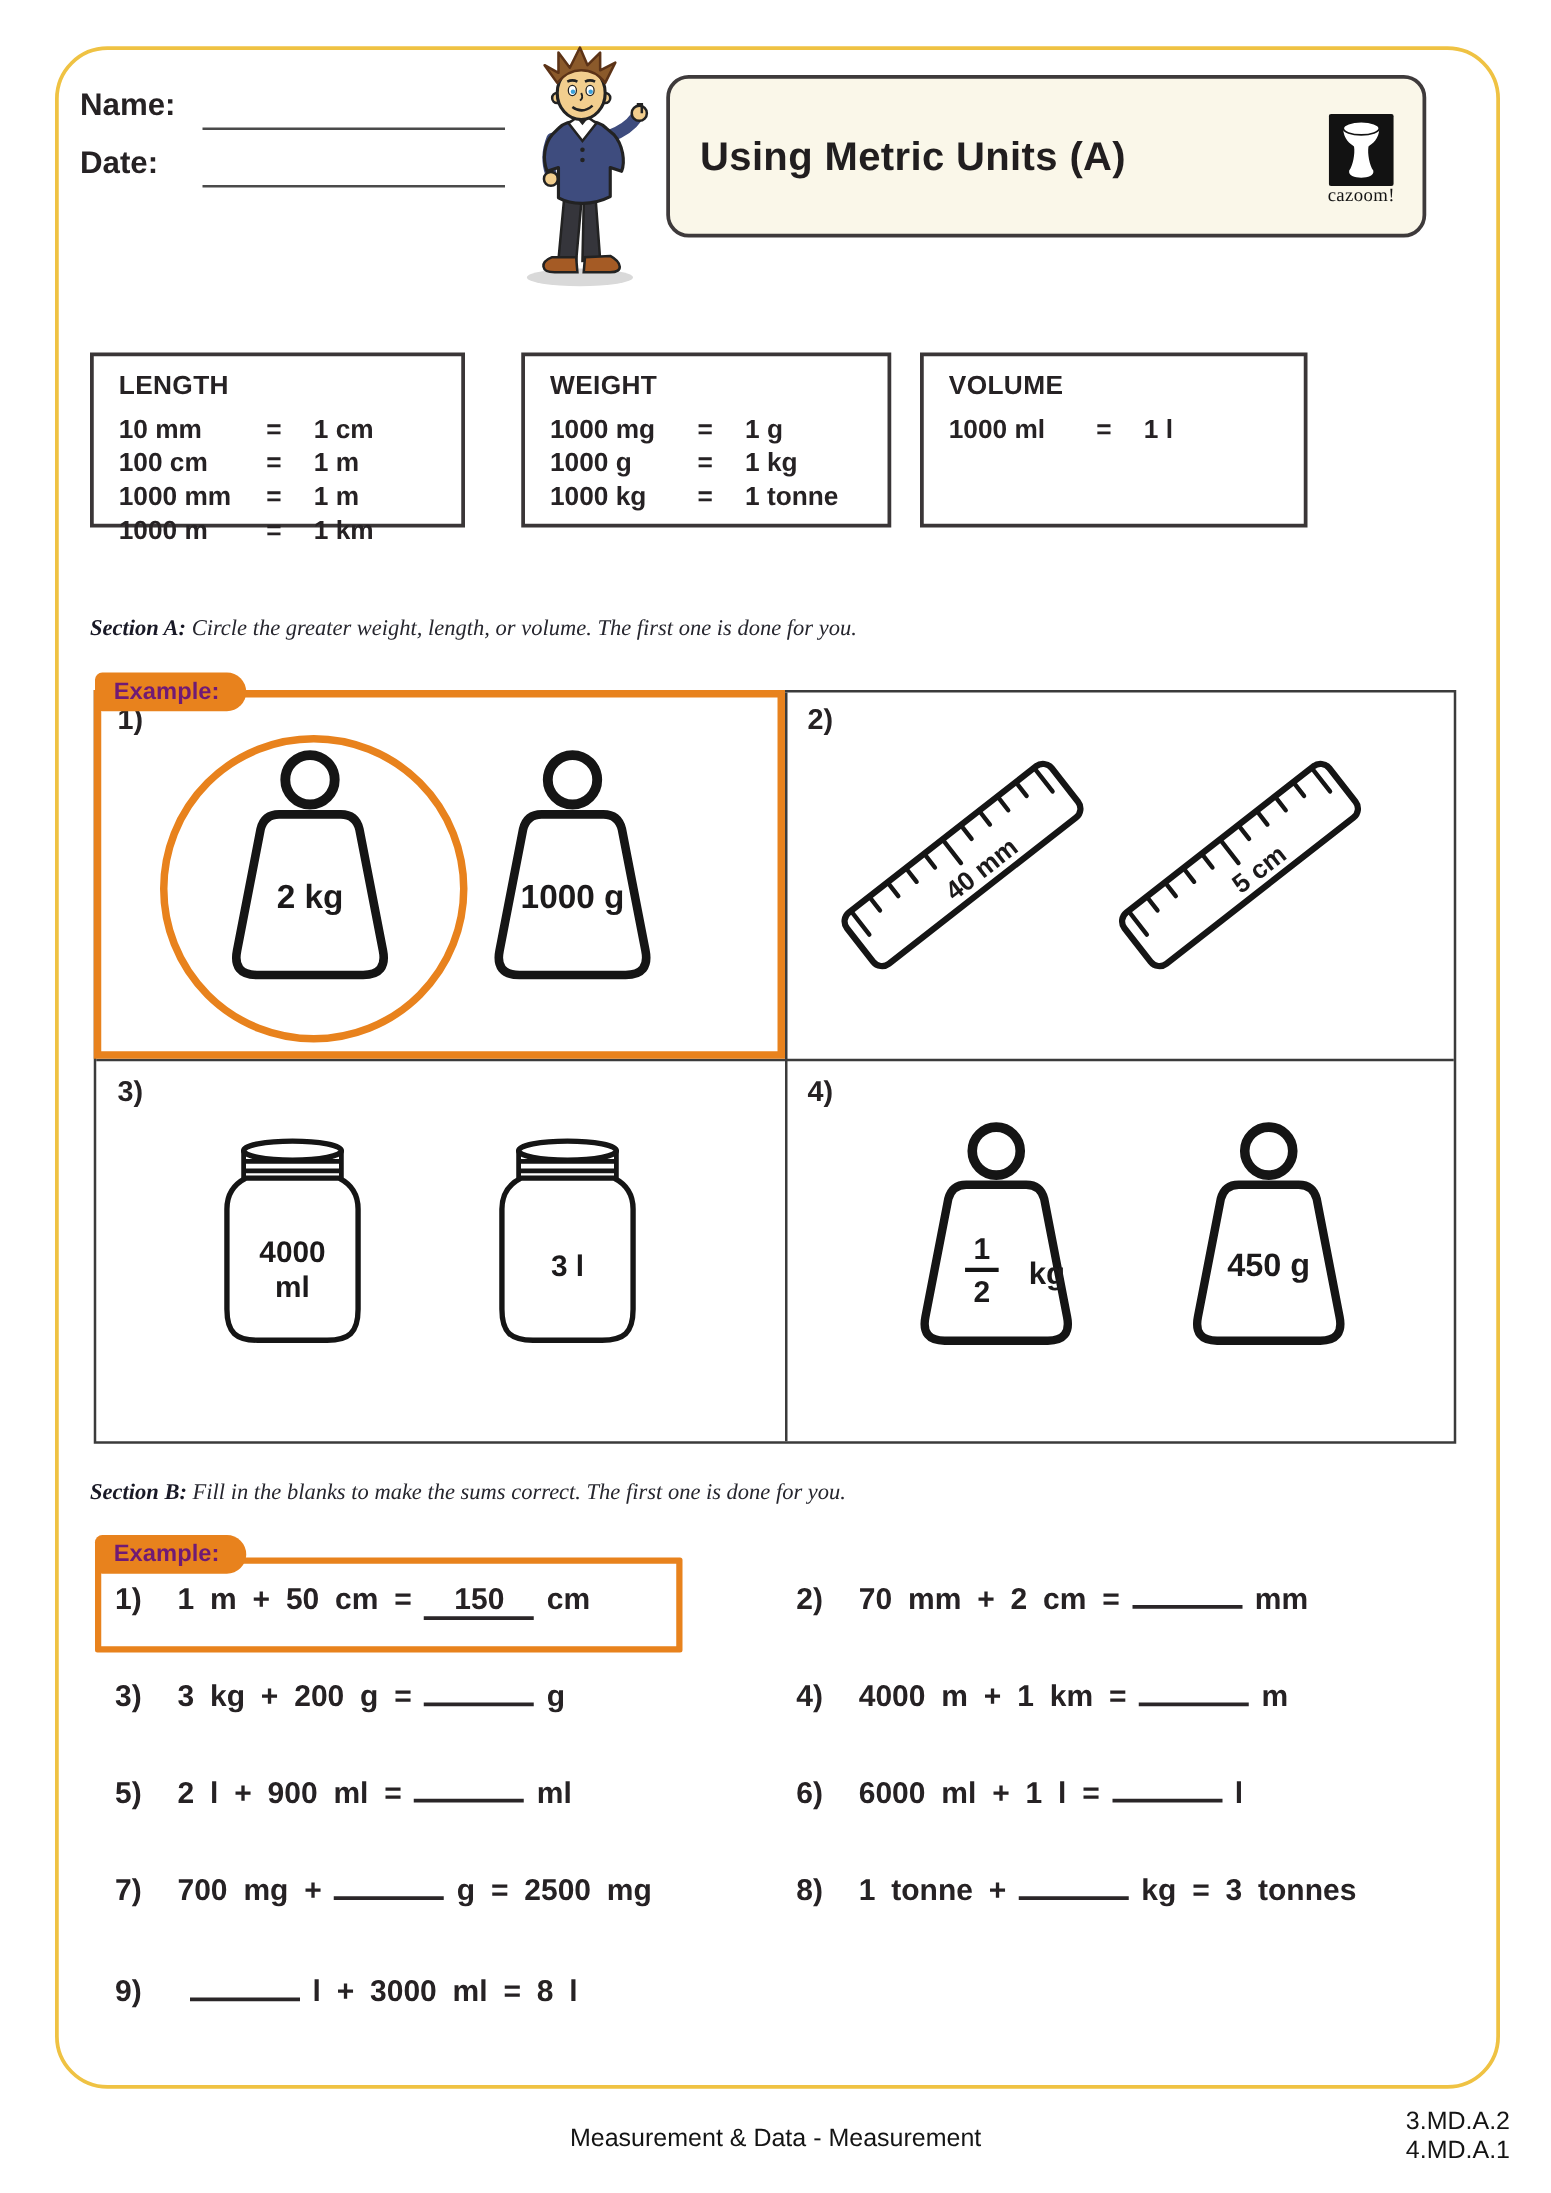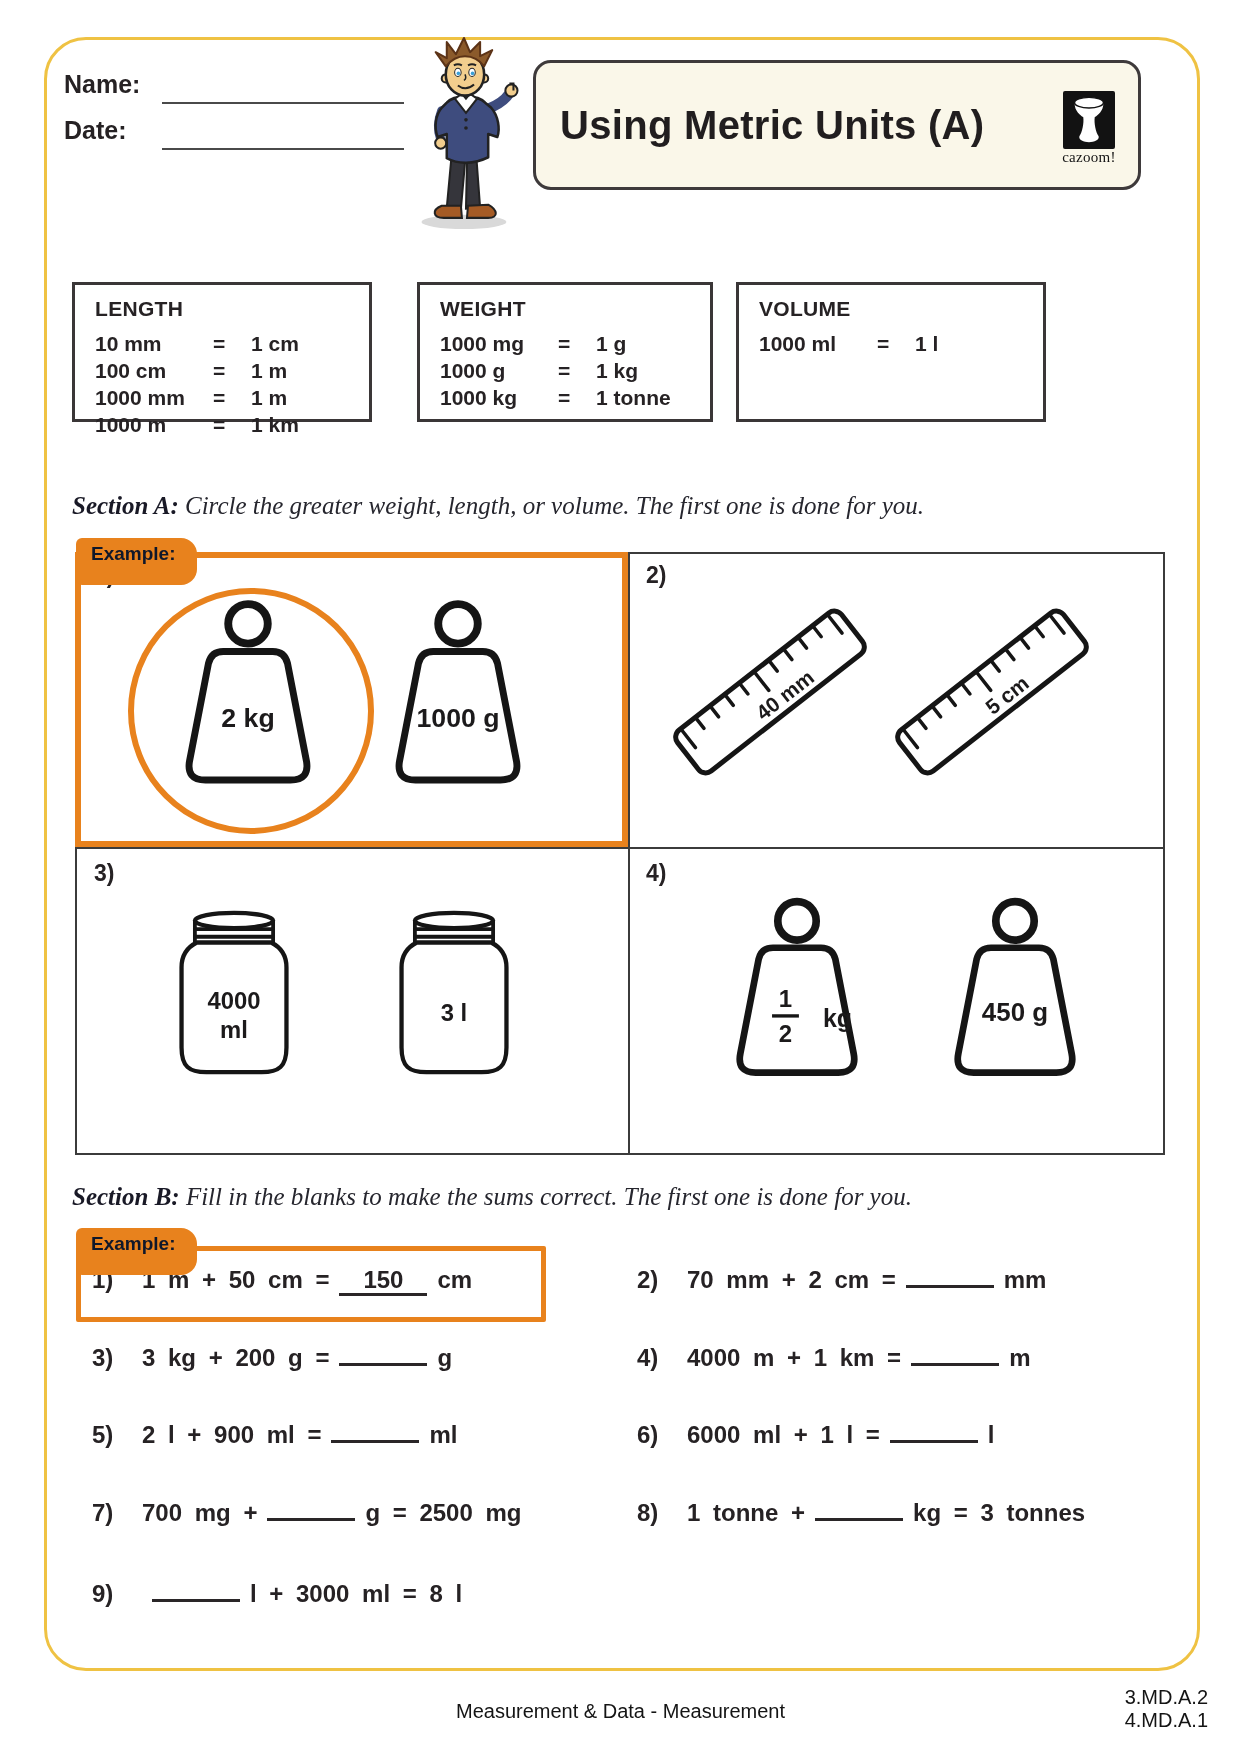--- a/index.html
+++ b/index.html
@@ -5,38 +5,38 @@
   html,body{margin:0;padding:0;background:#fff;}
   .sheet{position:relative;width:1241px;height:1754px;background:#fff;
          font-family:"Liberation Sans",sans-serif;color:#262224;overflow:hidden;}
   .abs{position:absolute;}
   .page-border{left:44px;top:37px;width:1150px;height:1628px;border:3px solid #EFC243;border-radius:42px;}
   .hdr-label{font-size:25px;font-weight:bold;color:#262224;}
   .write-line{border-bottom:2px solid #4a4a4a;height:30px;}
   .title-box{left:533px;top:60px;width:608px;height:130px;background:#FAF7E9;
              border:3px solid #3e3a3b;border-radius:18px;box-sizing:border-box;}
   .title-text{position:absolute;left:24px;top:0;height:100%;display:flex;align-items:center;
-              font-size:40px;font-weight:bold;letter-spacing:.3px;color:#211e1f;}
+              font-size:32px;font-weight:bold;letter-spacing:.3px;color:#211e1f;}
   .logo{position:absolute;right:14px;top:28px;width:70px;text-align:center;}
   .logo-text{font-family:"Liberation Serif",serif;font-weight:normal;font-size:15px;color:#141414;margin-top:0px;letter-spacing:.3px;}
   .conv-box{border:3px solid #3a3637;box-sizing:border-box;padding:12px 0 0 20px;}
   .conv-title{font-size:21px;font-weight:bold;margin-bottom:9px;letter-spacing:.3px;}
   .conv-table{border-collapse:collapse;font-size:21px;font-weight:bold;}
   .conv-table td{padding:1px 0;line-height:25px;}
   .conv-table td.c1{min-width:118px;}
   .conv-table td.c2{min-width:38px;}
-  .sec-head{font-family:"Liberation Serif",serif;font-size:25px;white-space:nowrap;}
+  .sec-head{font-family:"Liberation Serif",serif;font-size:18px;white-space:nowrap;}
   .sec-label{font-weight:bold;font-style:italic;color:#191926;}
   .sec-instr{font-style:italic;color:#26262e;}
   .grid{left:75px;top:552px;width:1090px;height:603px;border:2px solid #3b3b3b;box-sizing:border-box;}
   .grid-v{position:absolute;left:551px;top:0;bottom:0;width:2px;background:#3b3b3b;}
   .grid-h{position:absolute;left:0;right:0;top:293px;height:2px;background:#3b3b3b;}
   .ex-box-a{left:75px;top:552px;width:553px;height:295px;border:6px solid #E8821D;box-sizing:border-box;z-index:2;}
-  .ex-tag{background:#E8821D;color:#0f172a;font-weight:bold;font-size:19px;height:31px;line-height:31px;
-          padding:0 22px 16px 15px;border-radius:6px 16px 16px 6px;z-index:4;}
+  .ex-tag{background:#E8821D;color:#701a75;font-weight:bold;font-size:19px;height:31px;line-height:31px;
+          padding:0 22px 0 15px;border-radius:6px 16px 16px 6px;z-index:4;}
   .q-num{font-size:23px;font-weight:bold;z-index:3;}
   .circle{border:6px solid #E8821D;border-radius:50%;z-index:1;}
   .ex-box-b{left:76px;top:1246px;width:470px;height:76px;border:5px solid #E8821D;box-sizing:border-box;border-radius:2px;z-index:1;}
   .prob{display:flex;align-items:baseline;font-size:24px;font-weight:bold;z-index:3;word-spacing:6px;white-space:nowrap;}
   .prob .num{min-width:50px;}
   .blank{display:inline-block;min-width:88px;border-bottom:3px solid #2a2628;text-align:center;
          margin:0 10px;padding-bottom:1px;line-height:1.05;}
   .foot{font-size:20px;color:#141414;}
   .foot-link{color:#2222CE;text-decoration:underline;font-size:20px;}
   svg{display:block;}

